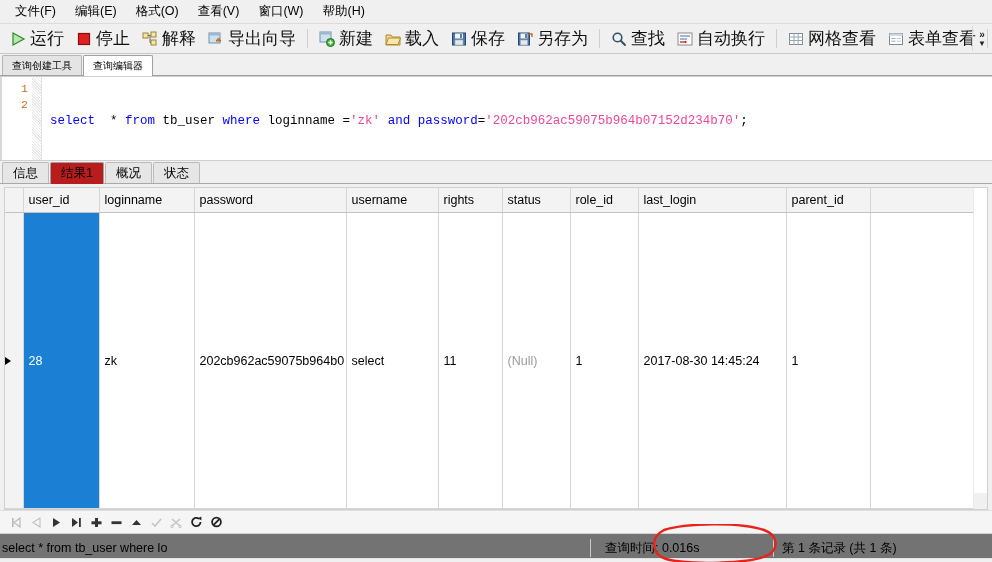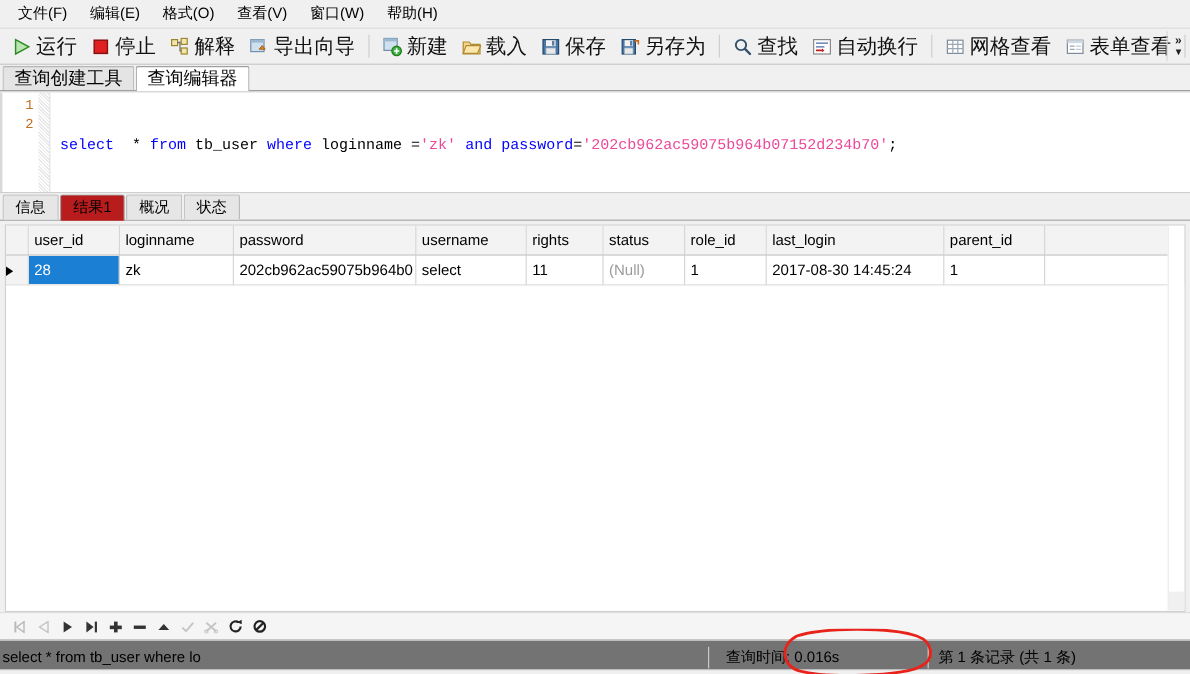--- a/index.html
+++ b/index.html
@@ -96,21 +96,21 @@
     display: flex;
     align-items: flex-end;
     padding-left: 2px;
     border-bottom: 1px solid #a0a0a0;
     flex: 0 0 auto;
   }
   .toptab {
     height: 19px;
     line-height: 19px;
     padding: 0 9px;
-    font-size: 15px;
+    font-size: 10px;
     color: #000;
     background: #e4e4e4;
     border: 1px solid #b6b6b6;
     border-bottom: none;
     margin-right: 1px;
     border-radius: 2px 2px 0 0;
     cursor: default;
     white-space: nowrap;
     text-align: right;
   }
@@ -197,21 +197,21 @@
     position: relative; top: 1px;
   }
 
   
   .gridwrap {
     flex: 1 1 auto;
     background: #ffffff;
     border: 1px solid #d0d0d0;
     margin: 3px 4px 0 4px;
     display: flex;
-    flex-direction: column;
+    flex-direction: row;
     overflow: hidden;
     position: relative;
   }
   table.grid {
     border-collapse: collapse;
     table-layout: fixed;
     font-size: 12.5px;
     width: 100%;
   }
   table.grid th, table.grid td {

